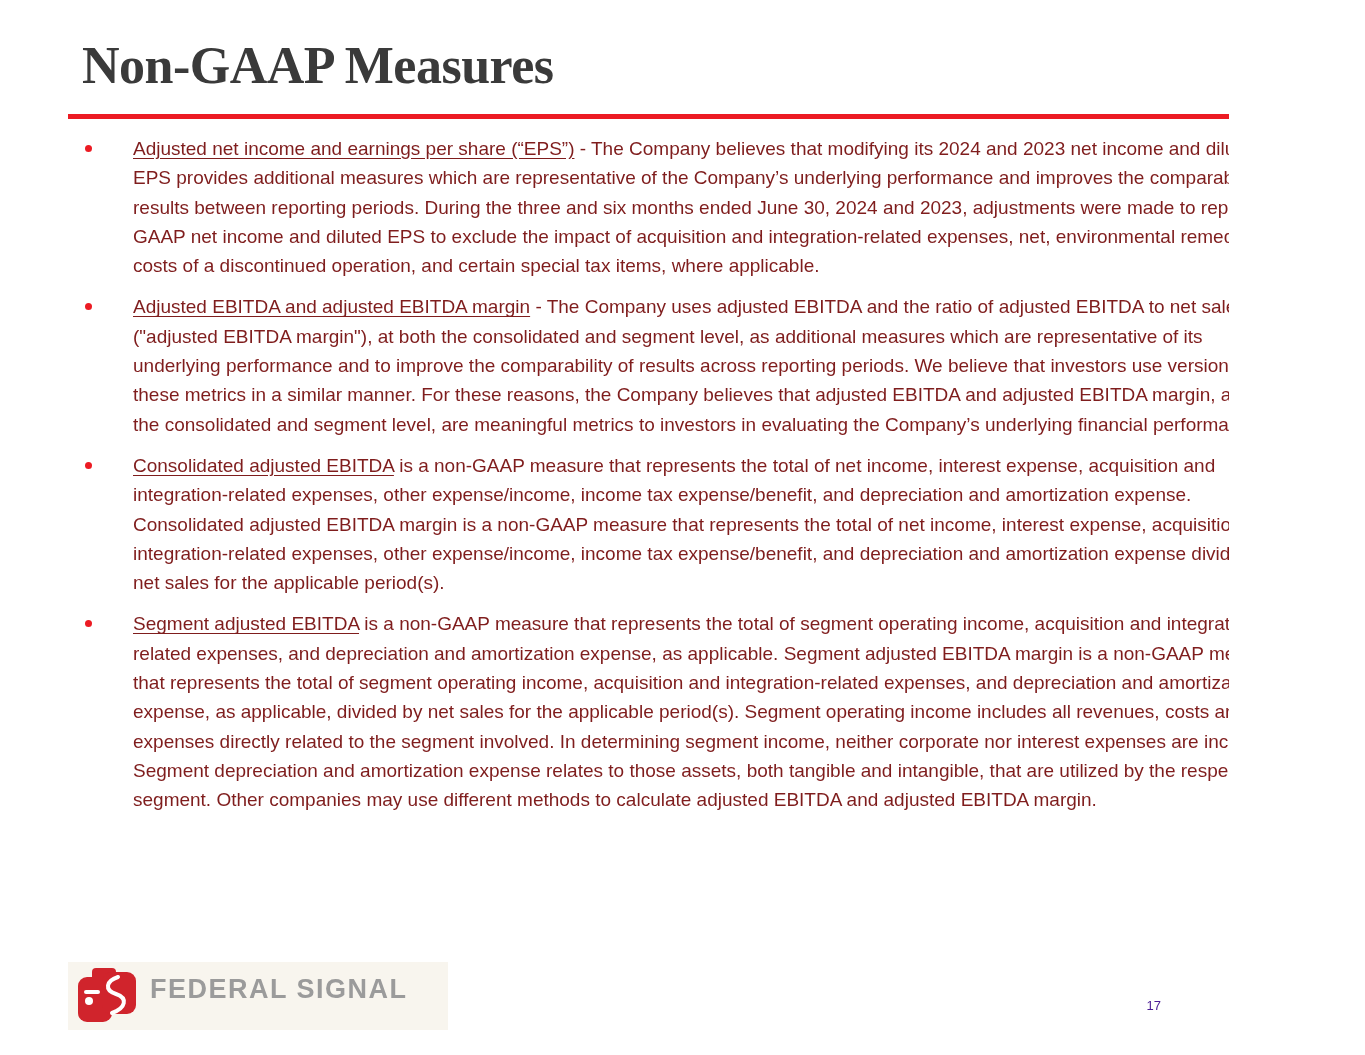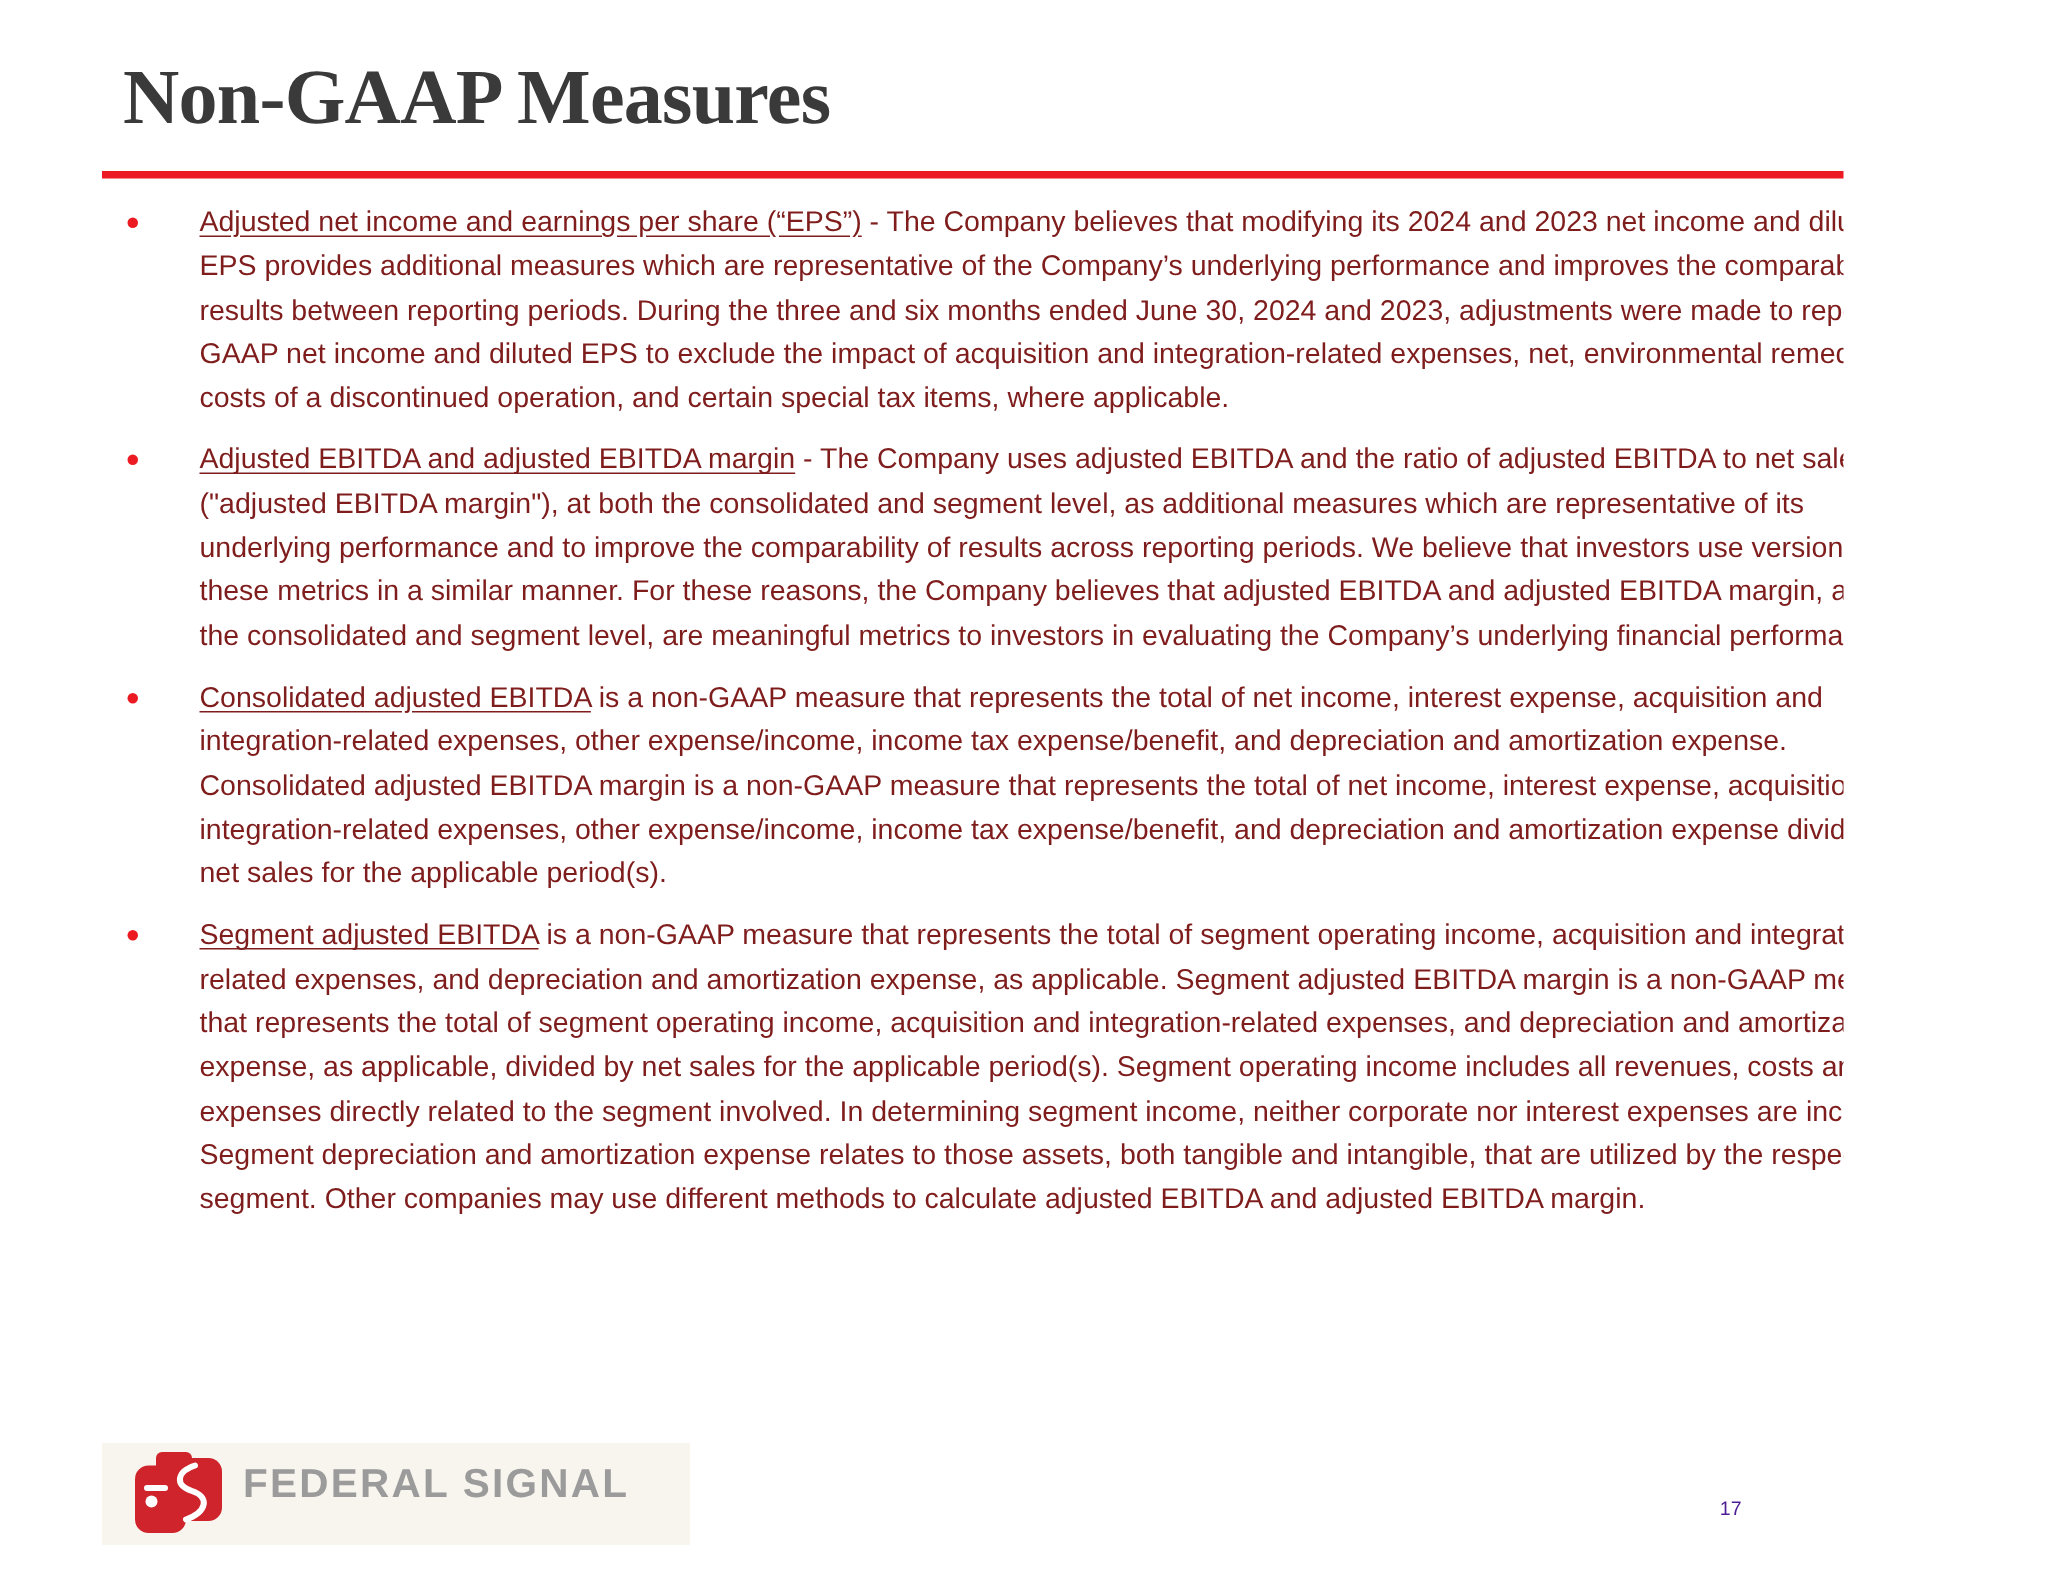--- a/index.html
+++ b/index.html
@@ -44,21 +44,21 @@
     position:absolute;left:17px;top:11px;
     width:7px;height:7px;border-radius:50%;
     background:#ec1b23;
     display:inline-block;
   }
   .lead{text-decoration:underline;text-underline-offset:3px;}
   .footer-logo{
     position:absolute;left:68px;bottom:25px;
     display:flex;align-items:flex-start;gap:14px;
     background:#f8f5ee;
-    padding:6px 40px 8px 22px;
+    padding:6px 40px 8px 10px;
     justify-content:space-between;
   }
   .logo-mark{display:block;}
   .logo-text{
     font-size:27px;font-weight:700;
     color:#9b9b9b;
     letter-spacing:1.5px;
     margin-top:6px;
     font-family:"Liberation Sans",sans-serif;
   }

